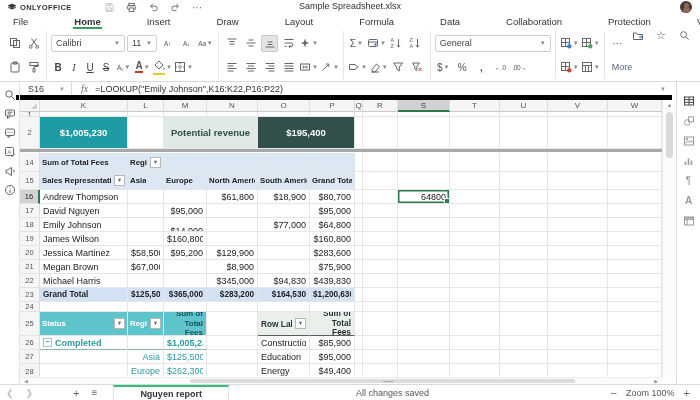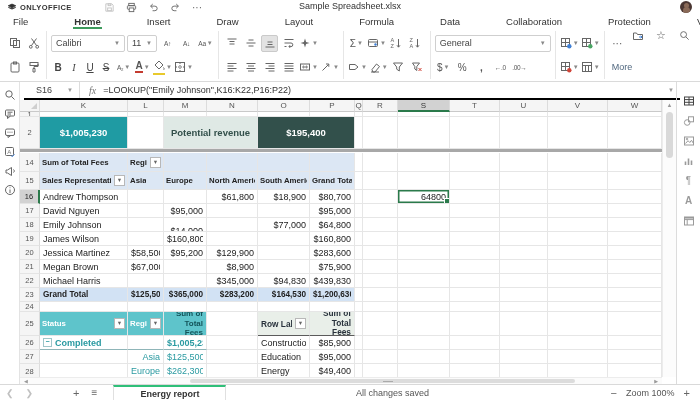--- a/index.html
+++ b/index.html
@@ -36,21 +36,21 @@
   .lt.italic{font-style:italic;font-family:"Liberation Serif",serif;}
   .lt.underline{text-decoration:underline;}
   .lt.strike{text-decoration:line-through;}
   .fc{border-bottom:2px solid #c43b2f;line-height:10px;font-weight:bold;}
   .bc{border-bottom:2px solid #e8c92c;line-height:10px;}
   .combo{height:17px;border:1px solid #cfcfcf;border-radius:2px;background:#fff;display:flex;align-items:center;justify-content:space-between;padding:0 4px;font-size:9px;color:#444;box-sizing:border-box;}
   .combo .cr{font-size:6px;color:#888;}
   .moretx{font-size:9px;color:#50677f;padding:0 3px;}
   svg.ic{stroke:#666;fill:none;stroke-width:1;}
   
-  #fbar{position:absolute;left:24px;top:82px;width:656px;height:18px;border-bottom:2px solid #000000;box-sizing:border-box;display:flex;align-items:center;background:#fff;}
+  #fbar{position:absolute;left:16px;top:82px;width:656px;height:18px;border-bottom:5px solid #000000;box-sizing:border-box;display:flex;align-items:center;background:#fff;}
   .namebox{width:56px;height:100%;border-right:1px solid #dcdcdc;display:flex;align-items:center;justify-content:space-between;padding:0 6px 0 12px;box-sizing:border-box;font-size:9px;color:#444;}
   .namebox .cr{font-size:6px;color:#999;}
   .fx{font-family:"Liberation Serif",serif;font-style:italic;font-size:10px;color:#777;margin:0 7px 0 9px;}
   .ftext{font-size:9px;color:#333;white-space:nowrap;overflow:hidden;flex:1;}
   .fexp{font-size:6px;color:#999;padding-right:6px;}
   
   #leftbar{position:absolute;left:0;top:82px;width:20px;height:302px;border-right:1px solid #e3e3e3;box-sizing:border-box;display:flex;flex-direction:column;align-items:center;padding-top:6px;gap:6px;}
   .sbi{width:13px;height:13px;display:flex;align-items:center;justify-content:center;color:#777;font-size:9px;}
   
   #rightbar{position:absolute;right:0;top:82px;width:24px;height:302px;border-left:1px solid #dcdcdc;box-sizing:border-box;display:flex;flex-direction:column;align-items:center;padding-top:12px;gap:7px;}
@@ -984,21 +984,21 @@
           <path d="M2 2.8h8" stroke-width="1.6"></path>
         </svg>
       </div>
     </div>
 
   <div id="tabbar">
     <span class="nav">❮</span>
     <span class="nav">❯</span>
     <span class="addsheet">+</span>
     <span class="sheetlist">≡</span>
-    <span class="sheettab">Energy report</span>
+    <span class="sheettab">Nguyen report</span>
     <span class="saved">All changes saved</span>
     <span class="zoomctl">
       <span class="zbtn">−</span>
       <span>Zoom 100%</span>
       <span class="zbtn">+</span>
     </span>
   </div>
 </div>
 
 </body></html>

